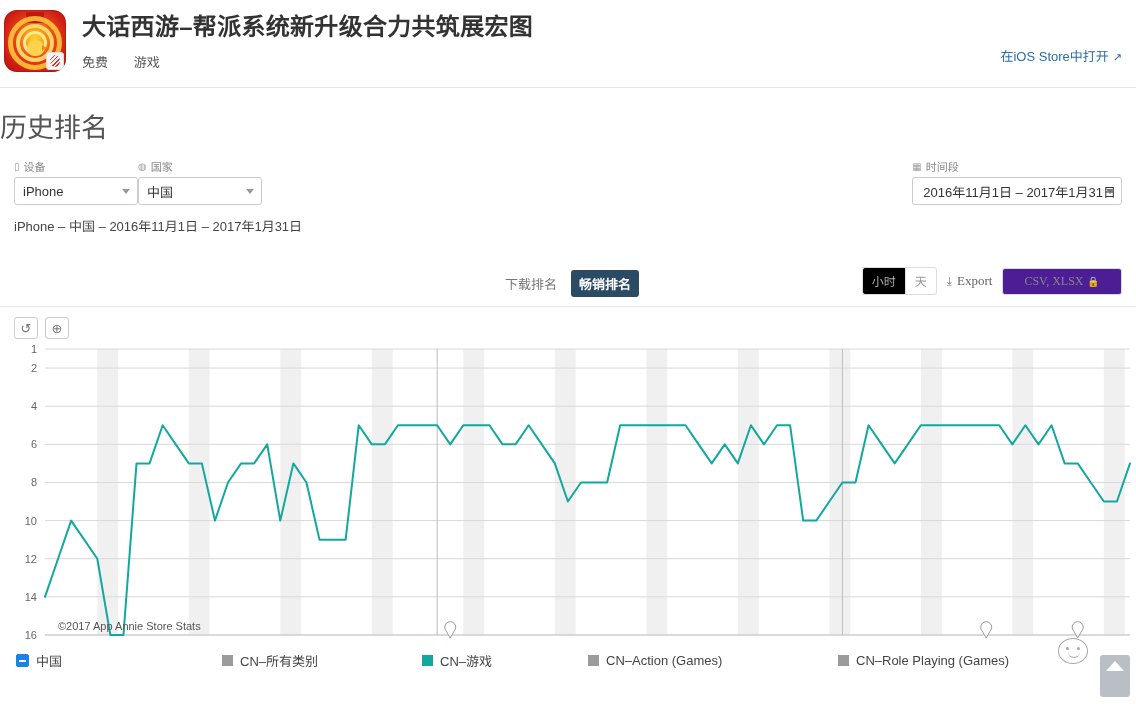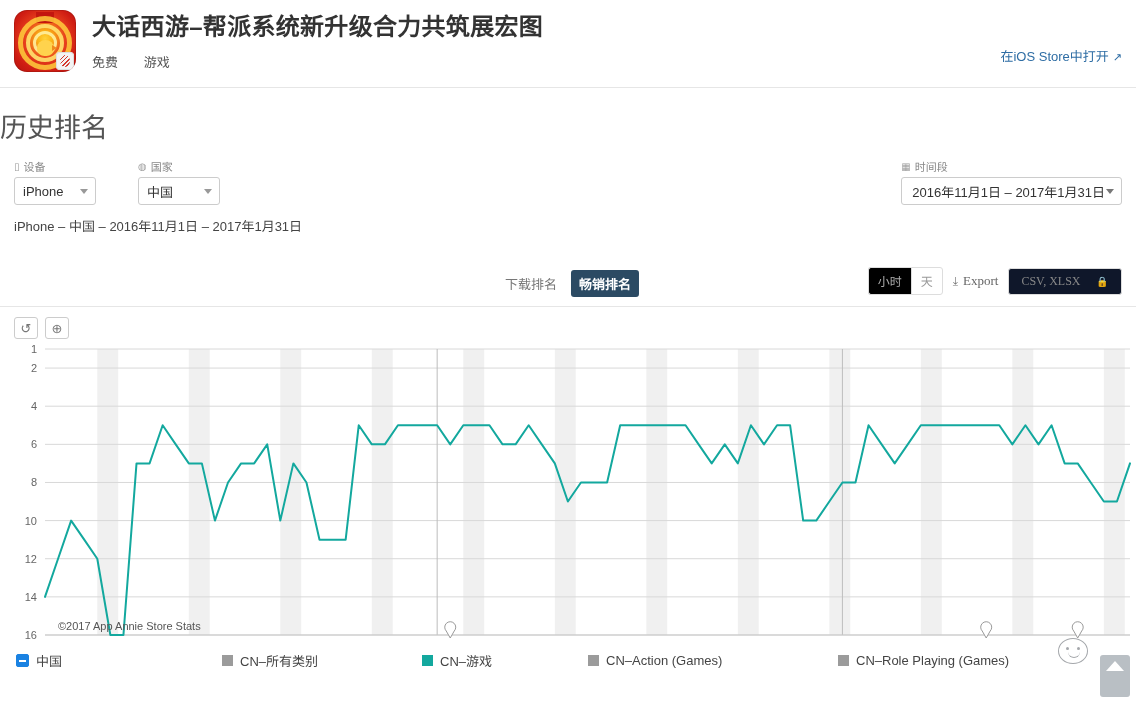--- a/index.html
+++ b/index.html
@@ -10,21 +10,21 @@
     background: #ffffff;
     font-family: "Liberation Sans", "DejaVu Sans", sans-serif;
     color: #333;
     overflow: hidden;
   }
 
   
   .app-header {
     position: relative;
     height: 88px;
-    padding: 10px 0 0 14px;
+    padding: 10px 0 0 4px;
     display: flex;
     align-items: flex-start;
   }
   .app-icon {
     width: 62px; height: 62px;
     border-radius: 13px;
     flex: 0 0 62px;
     position: relative;
     overflow: hidden;
     background: radial-gradient(circle at 50% 46%, #ffd33a 0%, #fbb415 16%, #e8411d 44%, #cf1d13 72%, #b5120d 100%);
@@ -87,38 +87,38 @@
   }
   .fgroup { position: absolute; top: 0; }
   .fgroup.dev { left: 0; }
   .fgroup.ctry { left: 124px; }
   .flabel {
     font-size: 11px; color: #888; margin-bottom: 3px;
     display: flex; align-items: center; gap: 4px; white-space: nowrap;
   }
   .flabel .gi { font-size: 10px; color: #9a9a9a; }
   .fselect {
-    width: 82px; height: 28px;
+    width: 124px; height: 28px;
     border: 1px solid #ccc; border-radius: 3px;
     background: #fff; position: relative;
     font-size: 13px; color: #333;
     display: flex; align-items: center;
     padding: 0 20px 0 8px;
   }
   .fselect .caret {
     position: absolute; right: 7px; top: 50%;
     width: 0; height: 0; margin-top: -2px;
     border-left: 4px solid transparent; border-right: 4px solid transparent;
     border-top: 5px solid #999;
   }
   .daterange { position: absolute; right: 14px; top: 0; }
   .drange-box {
     height: 28px; border: 1px solid #ccc; border-radius: 3px;
     background: #fff; font-size: 13px; color: #333;
-    display: flex; align-items: center; padding: 0 16px 0 10px;
+    display: flex; align-items: center; padding: 0 5px 0 10px;
     position: relative; white-space: nowrap;
   }
   .drange-box .caret {
     position: absolute; right: 7px; top: 50%;
     width: 0; height: 0; margin-top: -2px;
     border-left: 4px solid transparent; border-right: 4px solid transparent;
     border-top: 5px solid #777;
   }
   .subhead {
     margin: 0 0 0 14px; font-size: 13px; font-weight: normal; color: #444;
@@ -149,21 +149,21 @@
     background: #000000;
   }
   .seg div:first-child { border-radius: 3px 0 0 3px; border-right: none; }
   .seg div:last-child { border-radius: 0 3px 3px 0; background: #fff; color: #999; }
   .export-btn {
     font-size: 13px; color: #666; display: flex; align-items: center; gap: 5px;
   }
   .export-btn .dl { font-size: 12px; color: #777; }
   .fmt-btn {
     font-size: 12px; color: #888; border: 1px solid #ddd; border-radius: 3px;
-    padding: 5px 12px; display: flex; align-items: center; gap: 16px; background: #0f172a;
+    padding: 5px 21px; display: flex; align-items: center; gap: 4px; background: #4c1d95;
   }
   .fmt-btn .lock { font-size: 10px; color: #999; }
 
   
   .chart-ctl { margin: 10px 0 0 14px; display: flex; gap: 7px; }
   .ctl-btn {
     width: 24px; height: 22px; border: 1px solid #ccc; border-radius: 3px;
     background: #fff; display: flex; align-items: center; justify-content: center;
     color: #777; font-size: 13px;
   }

